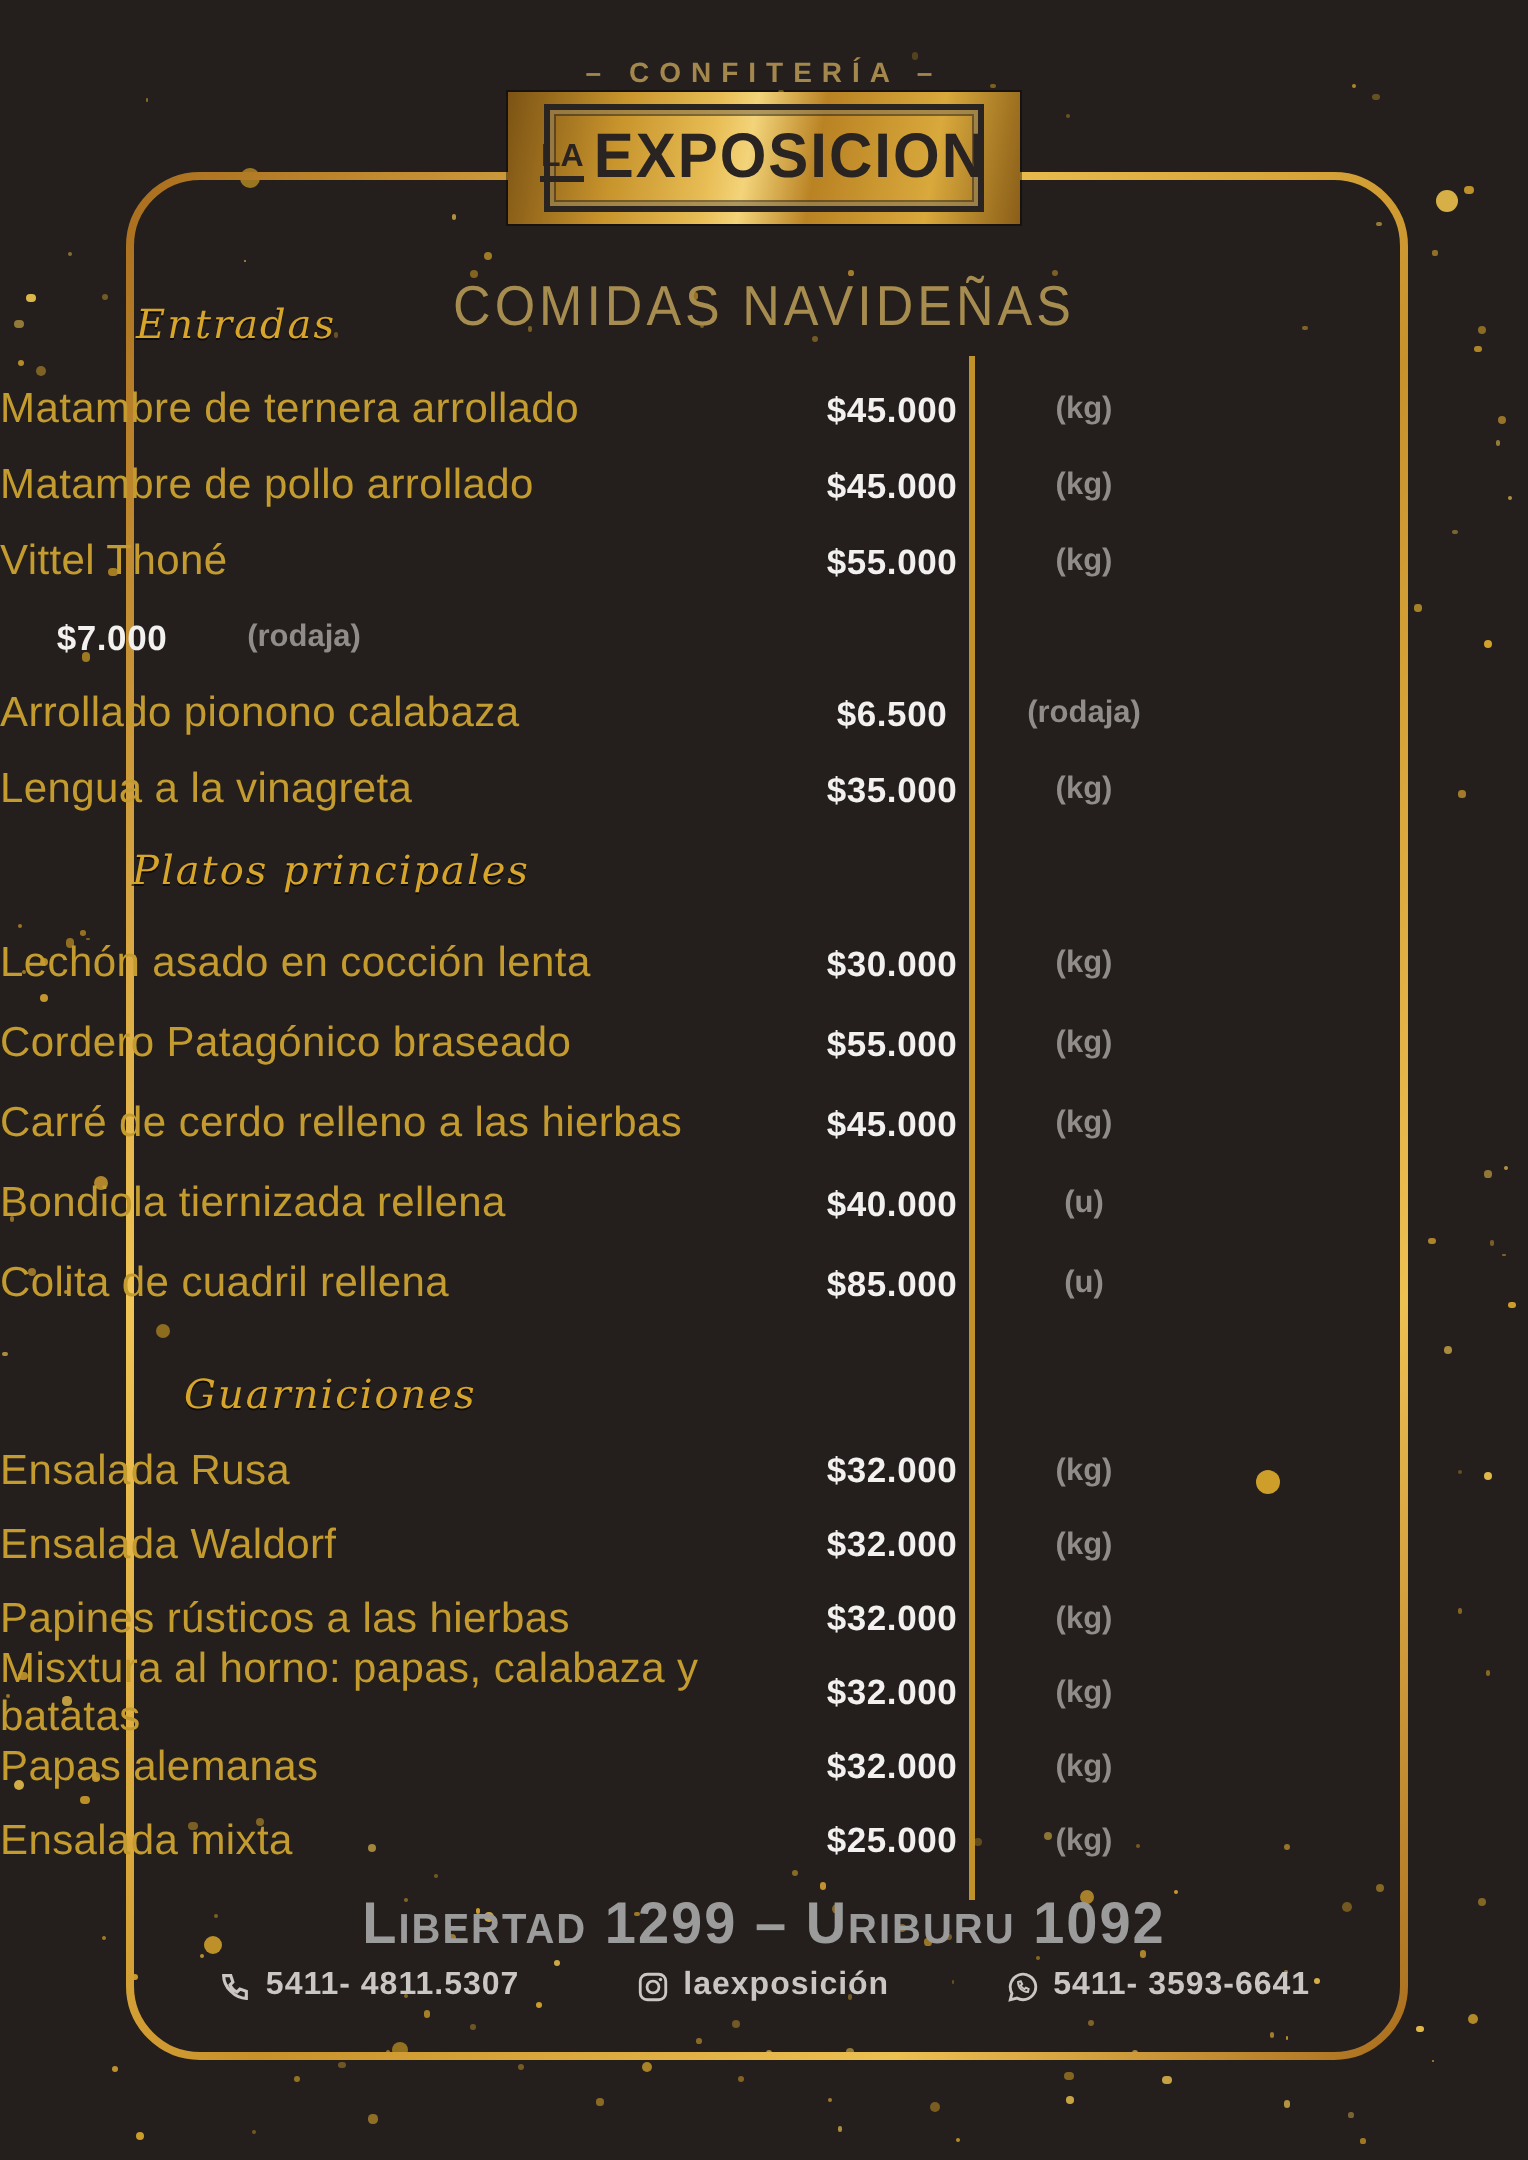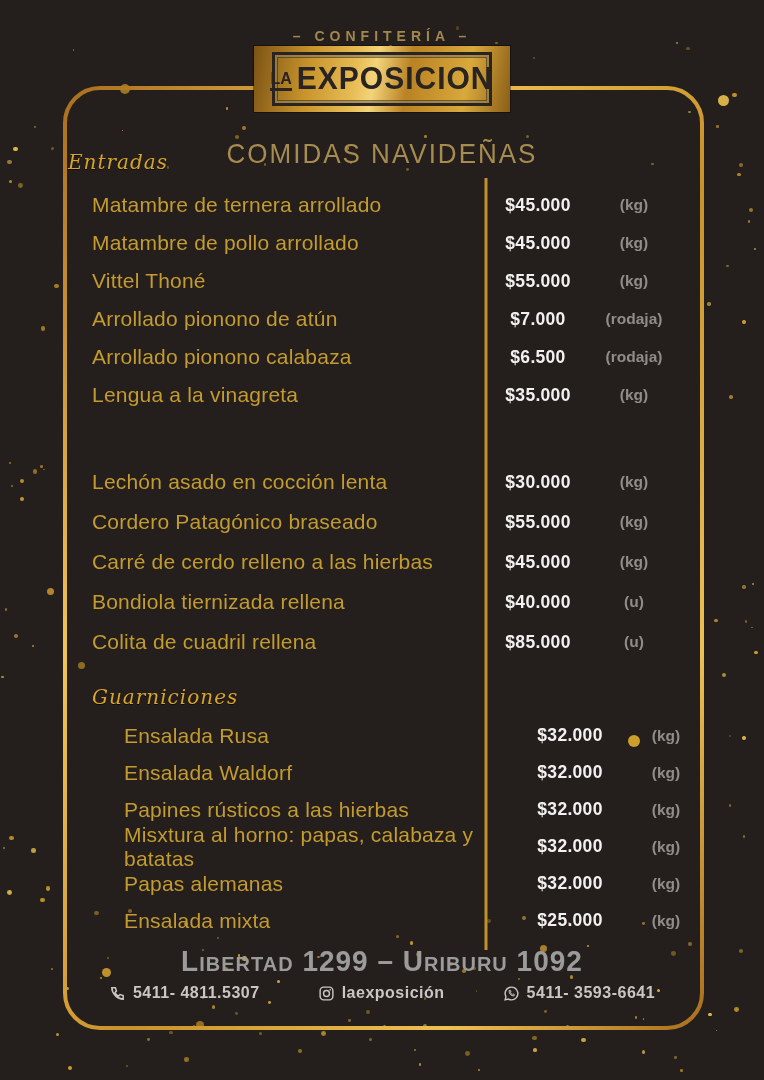--- a/index.html
+++ b/index.html
@@ -55,27 +55,27 @@
     color:#d8a52b;font-size:20px;letter-spacing:1px;
     text-shadow:0 1px 0 rgba(0,0,0,0.6);
   }
   #heading-entradas{left:68px;top:150px;}
   #heading-platos{left:66px;top:423px;}
   #heading-guarniciones{left:64px;top:685px;padding-left:28px;}
 
   .rows{position:absolute;left:0;width:700px;}
   #rows-entradas{top:186px;}
   #rows-platos{top:462px;}
-  #rows-guarniciones{top:717px;padding-left:32px;}
+  #rows-guarniciones{top:717px;}
   .row{display:flex;align-items:center;}
   #rows-entradas .row{height:38px;}
   #rows-platos .row{height:40px;}
   #rows-guarniciones .row{height:37px;}
   .item-name{
-    margin-left:92px;width:390px;
+    width:390px;
     color:#c39b2e;font-size:21px;letter-spacing:0.2px;
   }
   .item-price{
     width:112px;text-align:center;
     color:#f3f1ef;font-size:17.5px;font-weight:bold;letter-spacing:0.3px;
   }
   .item-unit{
     width:80px;text-align:center;
     color:#8f8c8a;font-size:15.5px;font-weight:bold;
   }
@@ -290,36 +290,36 @@
       <span class="item-name">Matambre de pollo arrollado</span>
       <span class="item-price">$45.000</span>
       <span class="item-unit">(kg)</span>
     </div>
     <div class="row">
       <span class="item-name">Vittel Thoné</span>
       <span class="item-price">$55.000</span>
       <span class="item-unit">(kg)</span>
     </div>
     <div class="row">
-      <span class="item-name">Arrollado pionono de atún</span>
       <span class="item-price">$7.000</span>
       <span class="item-unit">(rodaja)</span>
     </div>
     <div class="row">
       <span class="item-name">Arrollado pionono calabaza</span>
       <span class="item-price">$6.500</span>
       <span class="item-unit">(rodaja)</span>
     </div>
     <div class="row">
       <span class="item-name">Lengua a la vinagreta</span>
       <span class="item-price">$35.000</span>
       <span class="item-unit">(kg)</span>
     </div>
   </div>
 
+  <div class="section-heading" id="heading-platos">Platos principales</div>
   <div class="rows" id="rows-platos">
     <div class="row">
       <span class="item-name">Lechón asado en cocción lenta</span>
       <span class="item-price">$30.000</span>
       <span class="item-unit">(kg)</span>
     </div>
     <div class="row">
       <span class="item-name">Cordero Patagónico braseado</span>
       <span class="item-price">$55.000</span>
       <span class="item-unit">(kg)</span>

